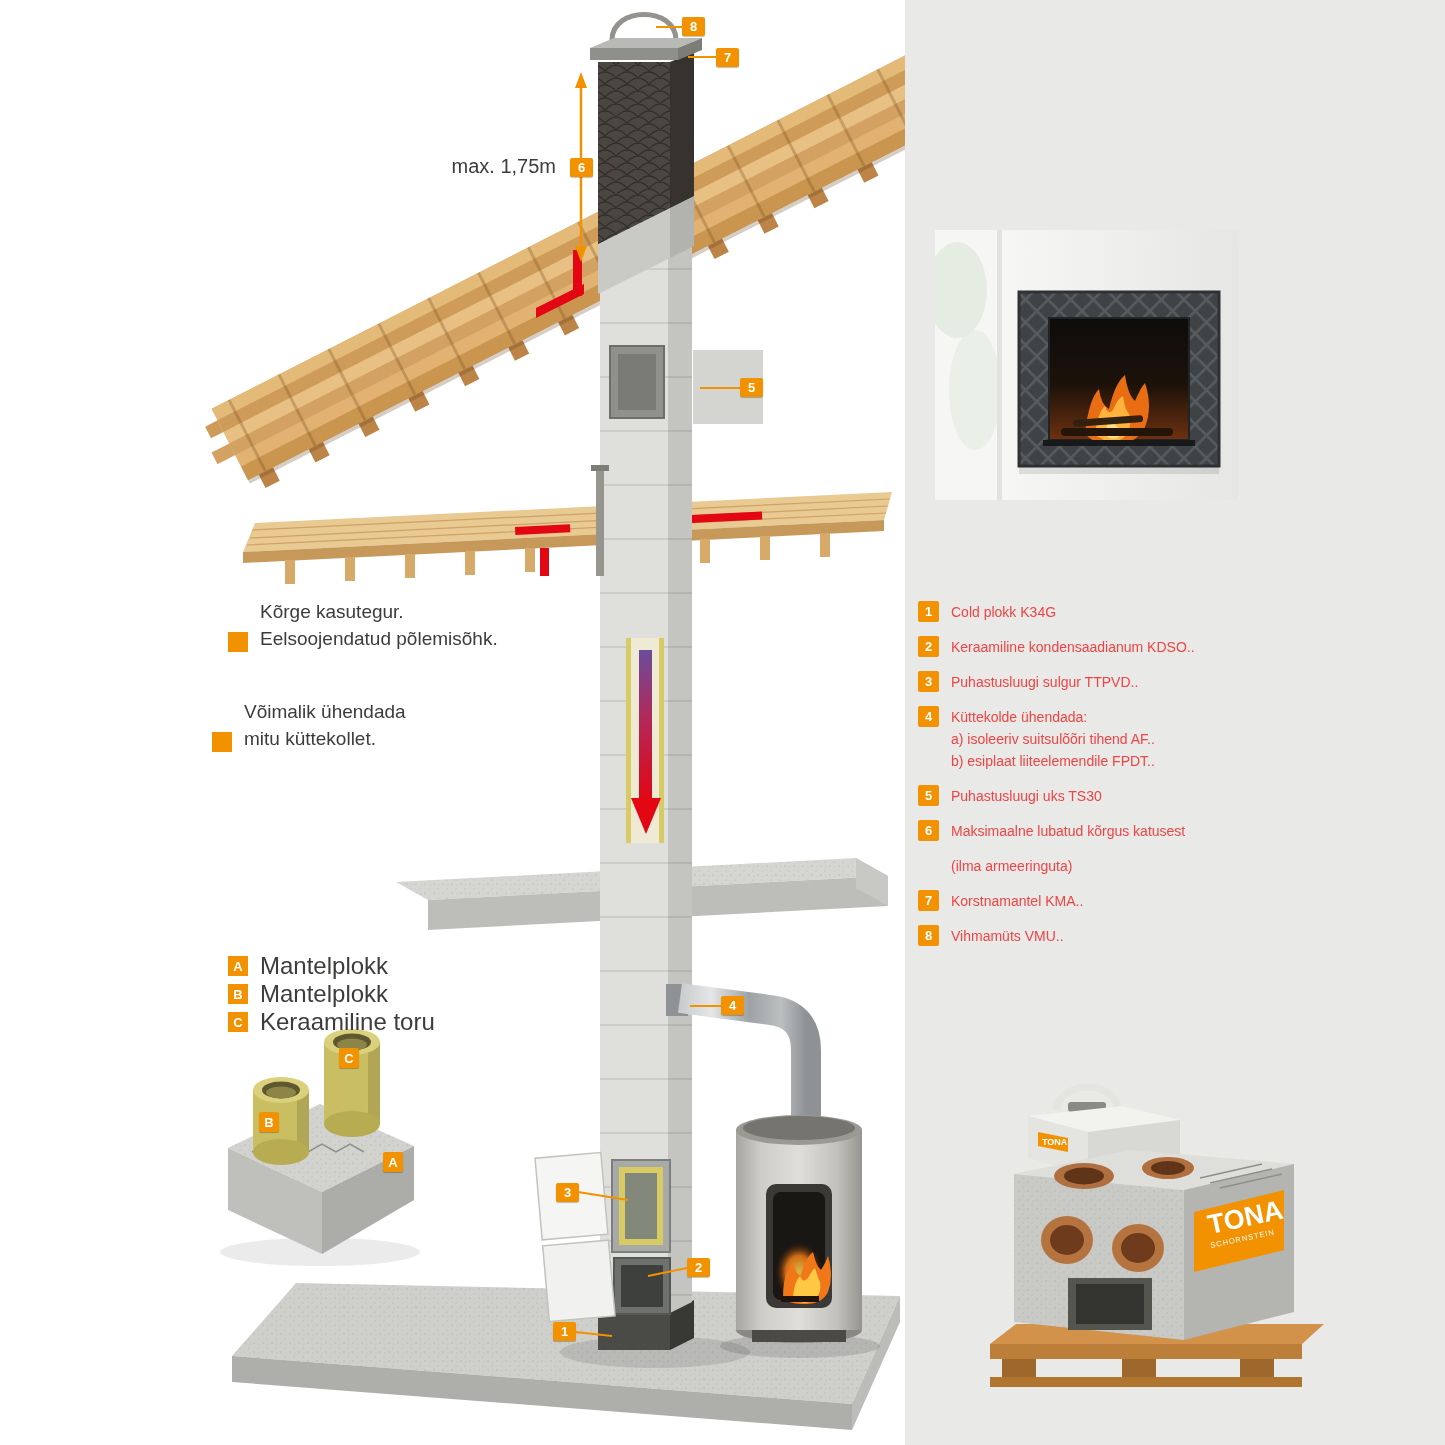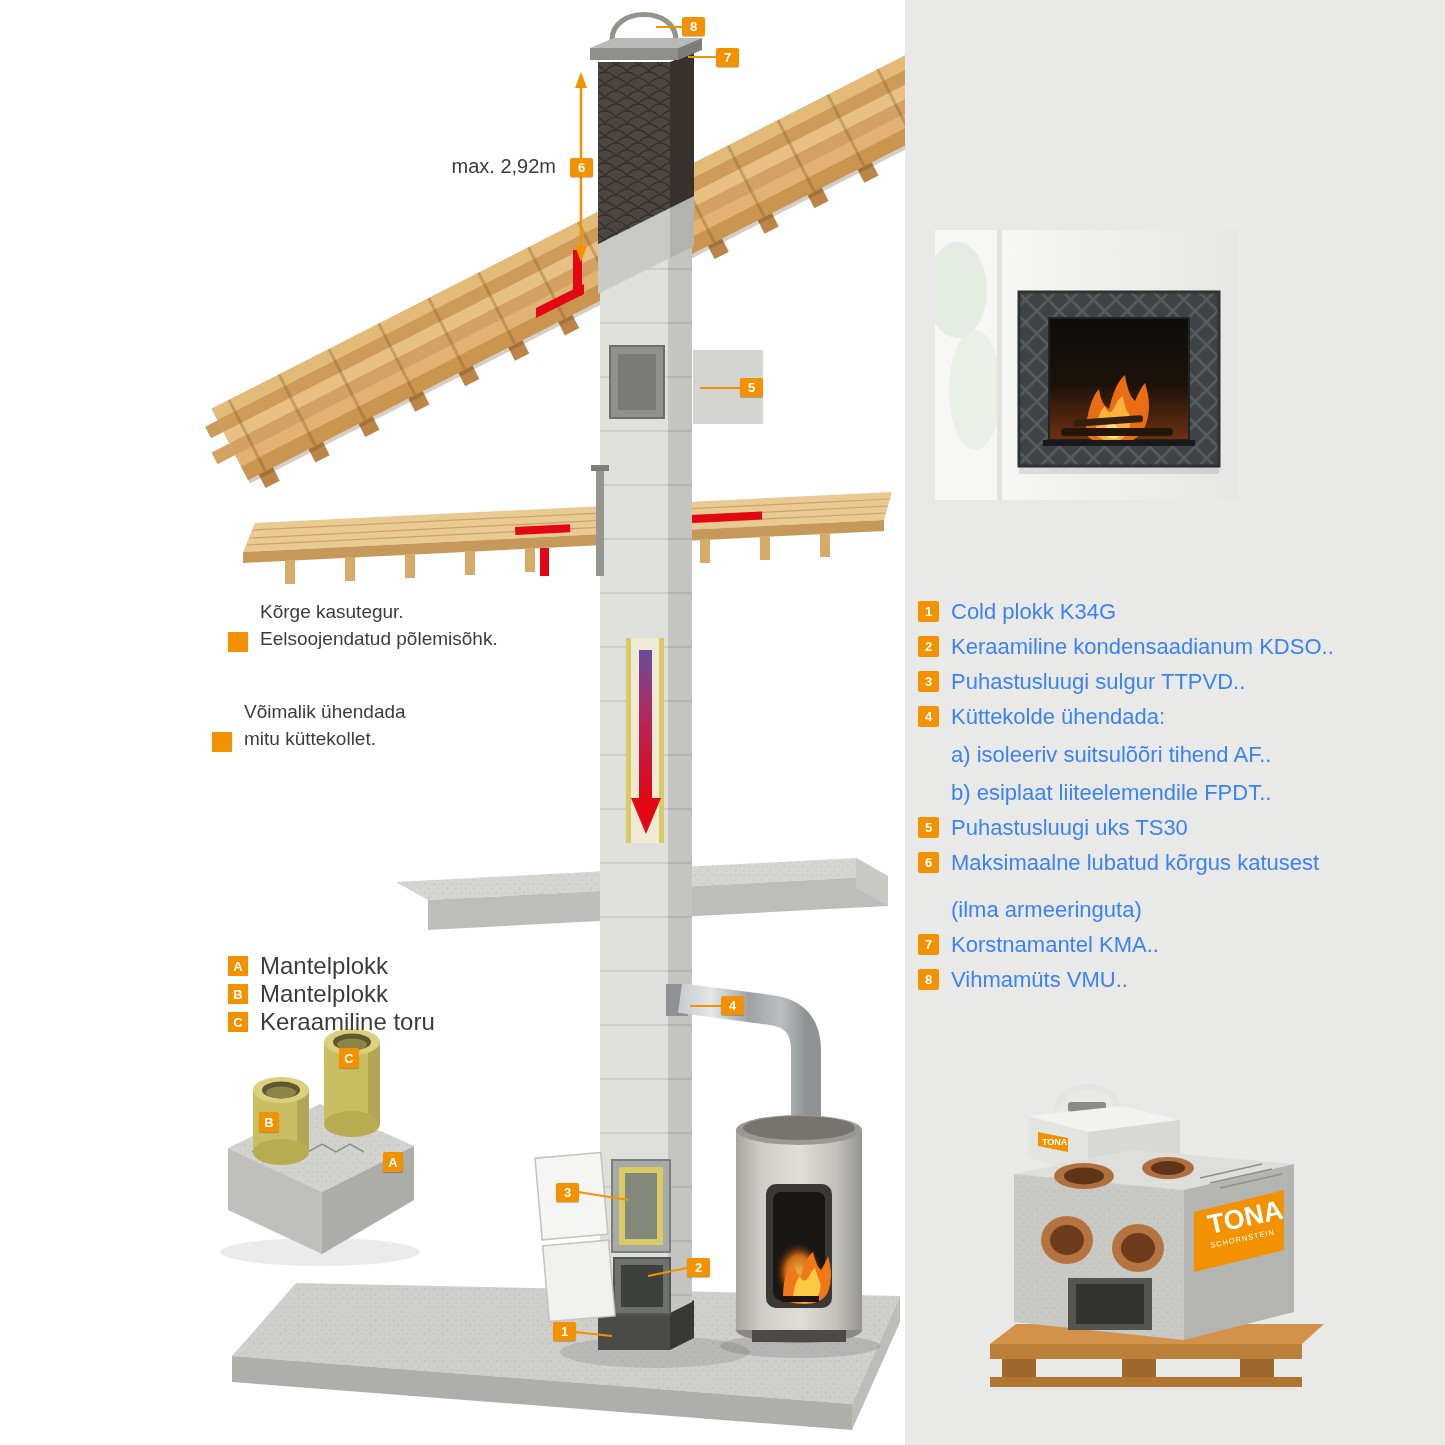--- a/index.html
+++ b/index.html
@@ -16,23 +16,23 @@
   .note{position:absolute;display:flex;gap:12px;align-items:flex-end}
   .sq{width:20px;height:20px;background:#F39200;flex:none;margin-top:3px}
   .nt{font-size:19px;line-height:27px;color:#3C3C3B}
   .abc-row{position:absolute;display:flex;gap:12px;align-items:center}
   .abc-row .sq{margin-top:0;display:flex;align-items:center;justify-content:center;color:#fff;font-weight:bold;font-size:13px}
   .abc-row .lbl{font-size:24px;color:#3C3C3B}
   #legend{position:absolute;left:918px;top:601px;width:520px}
   .lrow{display:flex;gap:12px;margin-bottom:13px;align-items:flex-start}
   .lnum{width:21px;height:21px;background:#F39200;color:#fff;font-weight:bold;font-size:13px;flex:none;
         display:flex;align-items:center;justify-content:center;border-radius:2px}
-  .ltxt{font-size:22px;line-height:22px;color:#3b82f6}
-  .lsub{margin-top:16px}
-  .l2{margin-top:25px}
+  .ltxt{font-size:14px;line-height:22px;color:#ef4444}
+  .lsub{margin-top:0}
+  .l2{margin-top:13px}
 </style>
 </head>
 <body>
 
 <div id="stage">
 
   <svg id="illu" class="abs" style="left:0;top:0" width="905" height="1445" viewBox="0 0 905 1445">
     <defs>
       <pattern id="pSpeck" width="9" height="9" patternUnits="userSpaceOnUse">
         <circle cx="2" cy="2" r="0.7" fill="#93938B" opacity="0.5"></circle>
@@ -403,21 +403,21 @@
       <ellipse cx="166" cy="176" rx="26" ry="24" fill="#B5743F"></ellipse>
       <ellipse cx="166" cy="176" rx="17" ry="15" fill="#6E3C1C"></ellipse>
       <rect x="96" y="206" width="84" height="52" fill="#55554F"></rect>
       <rect x="104" y="212" width="68" height="40" fill="#33332F"></rect>
       <polygon points="222,140 312,118 312,178 222,200" fill="#F39200"></polygon>
       <text x="238" y="162" font-size="27" font-weight="bold" fill="#FFFFFF" transform="rotate(-12 238 162)">TONA</text>
       <text x="239" y="176" font-size="7.5" letter-spacing="1" fill="#FFFFFF" transform="rotate(-12 239 176)">SCHORNSTEIN</text>
     </g>
   </svg>
 
-  <div class="txt dim" style="left:386px;top:155px;width:170px;text-align:right">max. 2,92m</div>
+  <div class="txt dim" style="left:386px;top:155px;width:170px;text-align:right">max. 1,75m</div>
 
   <div class="note" style="left:228px;top:598px">
     <span class="sq"></span>
     <div class="nt">
       <div>Kõrge kasutegur.</div>
       <div>Eelsoojendatud põlemisõhk.</div>
     </div>
   </div>
 
   <div class="note" style="left:212px;top:698px">

